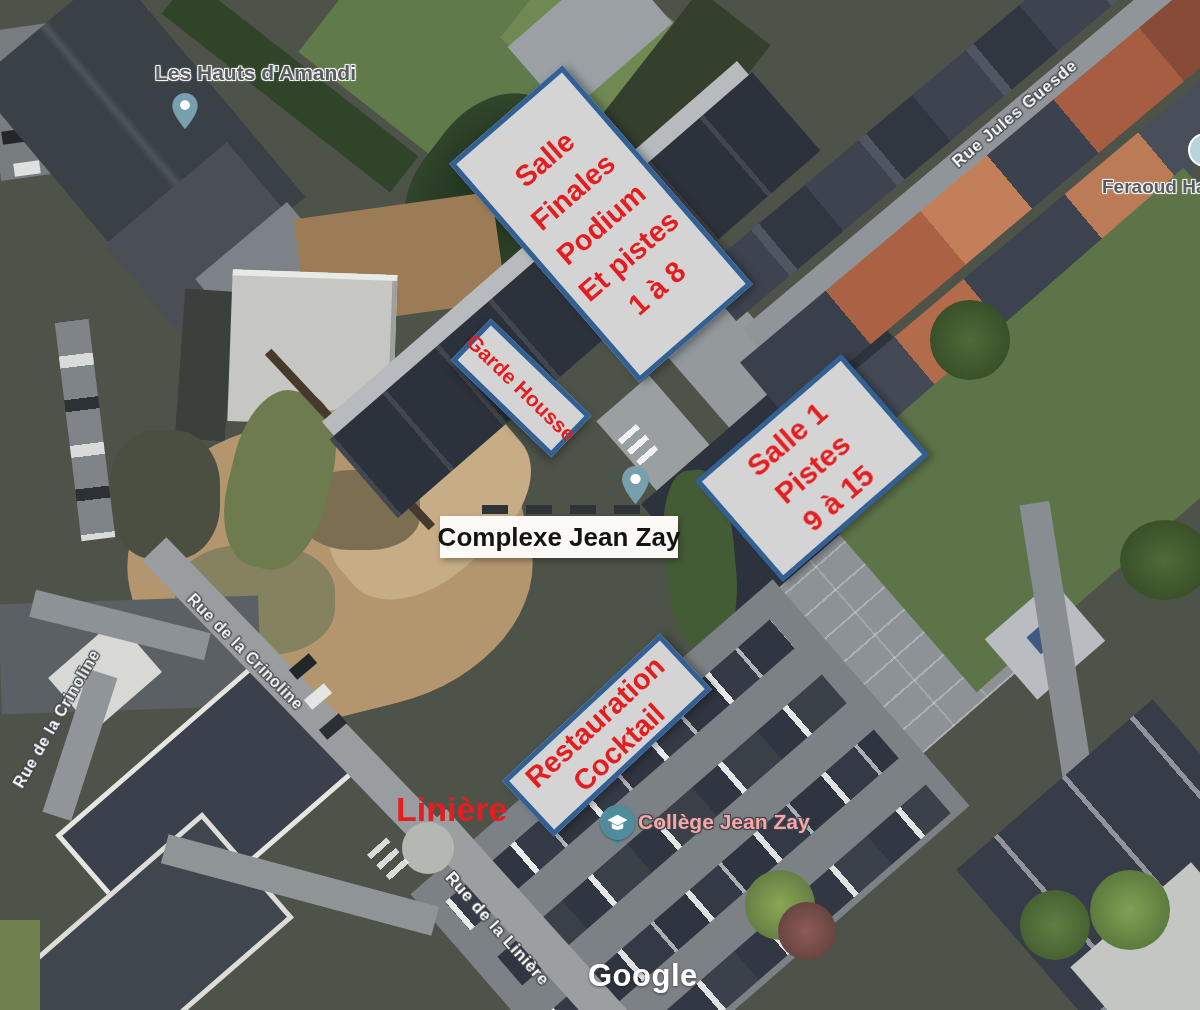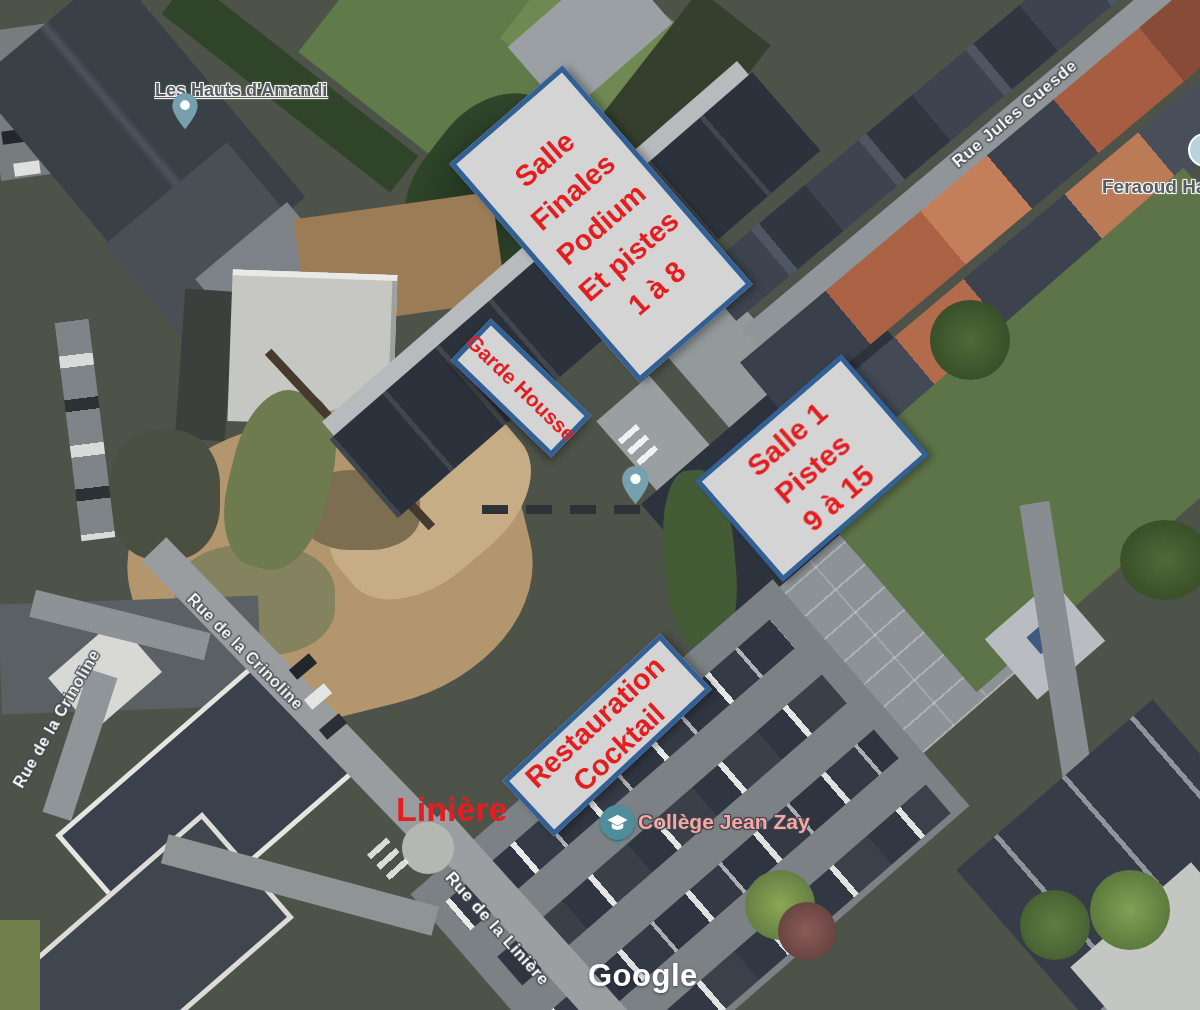--- a/index.html
+++ b/index.html
@@ -153,21 +153,21 @@
     <i class="d round" style="left:402px;top:822px;width:52px;height:52px;background:#b4b8b2;"></i>
     <i class="d" style="left:370px;top:848px;width:40px;height:26px;transform:rotate(48deg);background:repeating-linear-gradient(90deg,rgba(255,255,255,.8) 0 6px,transparent 6px 14px);"></i>
 
     <i class="d" style="left:290px;top:660px;width:26px;height:13px;transform:rotate(-40deg);background:#21262b;"></i>
     <i class="d" style="left:305px;top:690px;width:26px;height:13px;transform:rotate(-40deg);background:#e4e6e5;"></i>
     <i class="d" style="left:320px;top:720px;width:26px;height:13px;transform:rotate(-40deg);background:#2a2f35;"></i>
 
     <i class="d" style="left:482px;top:505px;width:160px;height:9px;background:repeating-linear-gradient(90deg,#2e3338 0 26px,transparent 26px 44px);"></i>
   </div>
 
-  <div class="poi-text" style="left:155px;top:80px;font-size:18px;text-decoration:underline;">Les Hauts d'Amandi</div>
+  <div class="poi-text" style="left:155px;top:61px;font-size:21px;">Les Hauts d'Amandi</div>
   <div class="pin" style="left:172px;top:93px;">
     <svg width="26" height="36" viewBox="0 0 24 34">
       <path d="M12 0C5.4 0 0 5.4 0 12c0 8.5 12 22 12 22s12-13.5 12-22C24 5.4 18.6 0 12 0z" style="fill:var(--pin-teal)"></path>
       <circle cx="12" cy="11.5" r="4.6" fill="#ffffff"></circle>
     </svg>
   </div>
 
   <div class="street" style="left:925px;top:104px;width:180px;transform:rotate(-40deg);">Rue Jules Guesde</div>
 
   <div class="poi-text" style="left:1102px;top:176px;font-size:19px;">Feraoud Ha</div>
@@ -210,15 +210,16 @@
     <span>9 à 15</span>
   </div>
 
   <div class="ann-box" style="left:499px;top:697px;width:216px;height:76px;transform:rotate(-43deg);font-size:29px;line-height:1.2;">
     <span>Restauration</span>
     <span>Cocktail</span>
   </div>
 
   <div class="free-red" style="left:396px;top:790px;font-size:34px;">Linière</div>
 
+  <div class="white-label" style="left:440px;top:516px;width:238px;height:42px;font-size:26px;">Complexe Jean Zay</div>
 
   <div class="watermark" style="left:588px;top:958px;">Google</div>
 </div>
 
 </body></html>

